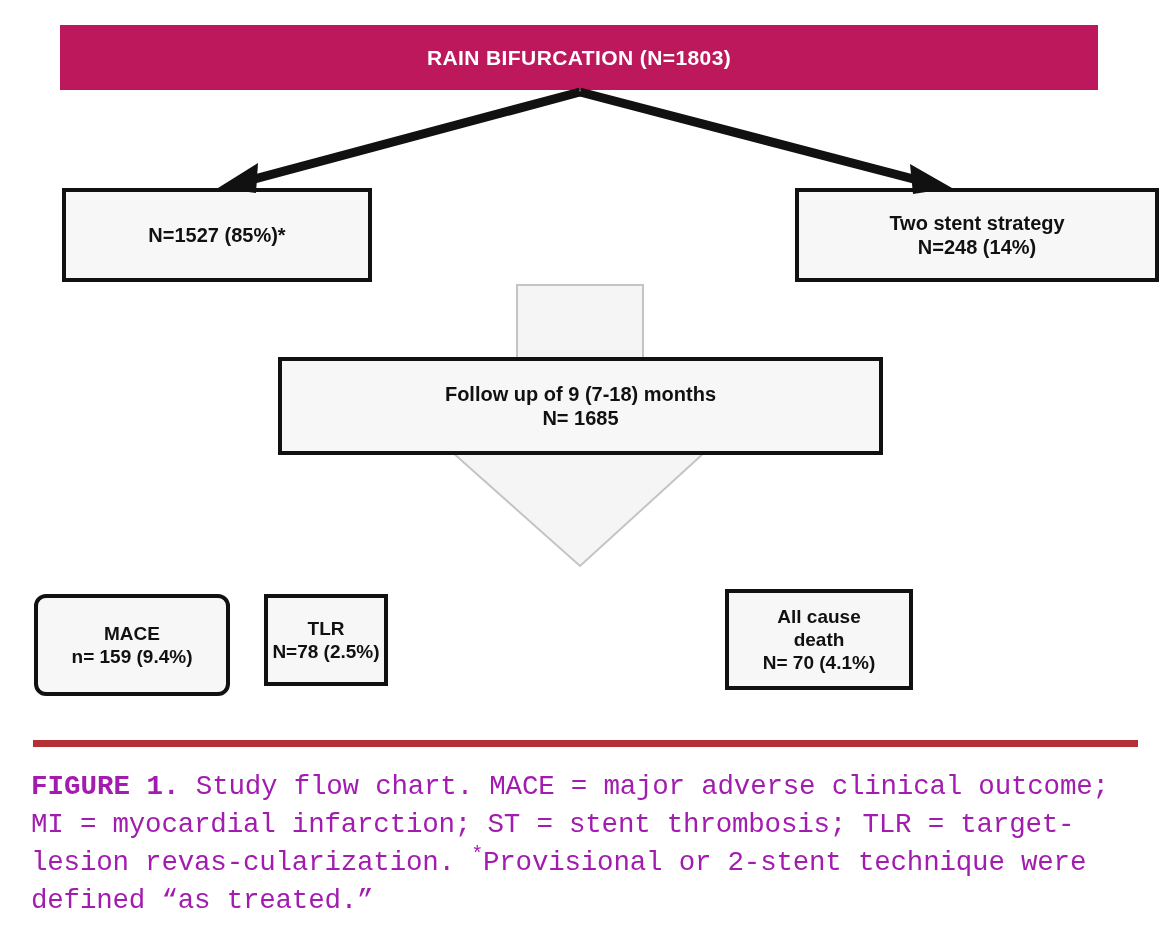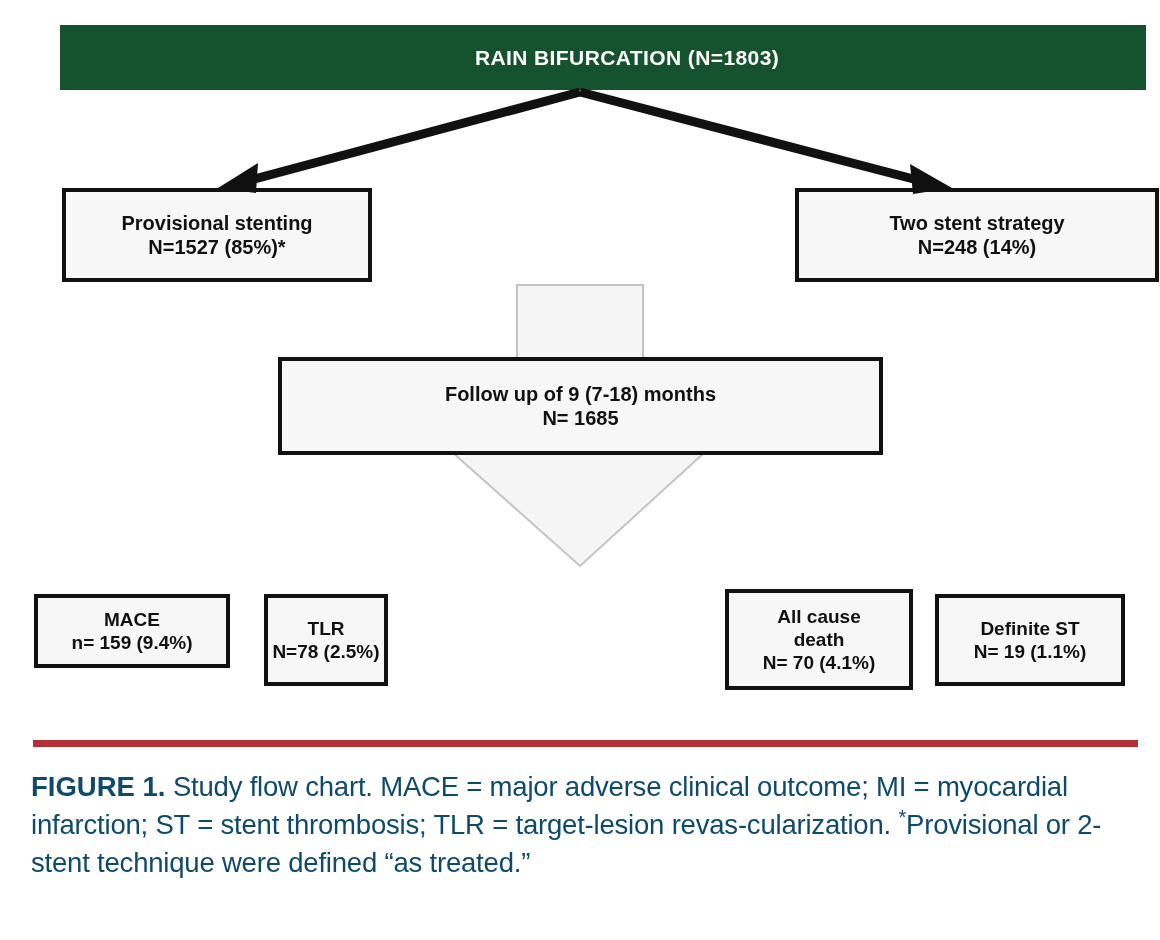--- a/index.html
+++ b/index.html
@@ -2,21 +2,21 @@
 <html><head>
 <meta charset="utf-8">
 <style>
   html,body{margin:0;padding:0;background:#ffffff;}
   body{width:1160px;height:940px;font-family:"Liberation Sans",sans-serif;color:#111;overflow:hidden;}
   #figure{position:relative;width:1160px;height:940px;background:#fff;}
 
   
   .header-bar{
     position:absolute;left:60px;top:25px;width:1038px;height:65px;
-    background:#14532d;display:flex;align-items:center;justify-content:center;padding-left:48px;
+    background:#be185d;display:flex;align-items:center;justify-content:center;
   }
   .header-bar .label{
     color:#ffffff;font-weight:bold;font-size:21px;letter-spacing:.4px;
     font-family:"Liberation Sans",sans-serif;
   }
 
   
   .node{
     position:absolute;background:#f6f7f6;border:4px solid #111;
     display:flex;flex-direction:column;align-items:center;justify-content:center;
@@ -26,37 +26,37 @@
     font-weight:bold;font-size:20px;line-height:1.22;white-space:nowrap;
     font-family:"Liberation Sans",sans-serif;color:#111;
   }
   .node.small .line{font-size:19px;}
 
   
   .node-provisional{left:62px;top:188px;width:310px;height:94px;}
   .node-twostent{left:795px;top:188px;width:364px;height:94px;}
   .node-followup{left:278px;top:357px;width:605px;height:98px;}
 
-  .node-mace{left:34px;top:594px;width:196px;height:74px;}
+  .node-mace{left:34px;top:594px;width:196px;height:102px;border-radius:12px;}
   .node-tlr{left:264px;top:594px;width:124px;height:92px;}
   .node-mi{left:494px;top:594px;width:176px;height:92px;}
   .node-death{left:725px;top:589px;width:188px;height:101px;}
   .node-st{left:935px;top:594px;width:190px;height:92px;}
 
   
   .layer{position:absolute;left:0;top:0;width:1160px;height:940px;}
   .layer-arrows{z-index:4;}
   .layer-bigarrow{z-index:1;}
 
   
   .rule-red{position:absolute;left:33px;top:740px;width:1105px;height:7px;background:#b23036;}
   .caption{
     position:absolute;left:31px;top:768px;width:1112px;
-    font-family:Liberation Sans, sans-serif;
-    font-size:27.5px;line-height:1.38;color:#0c4a6e;letter-spacing:-0.2px;
+    font-family:Liberation Mono, monospace;
+    font-size:27.5px;line-height:1.38;color:#a21caf;letter-spacing:-0.2px;
   }
   .caption b{font-weight:bold;letter-spacing:0px;}
   .caption .sup{font-size:20px;vertical-align:super;line-height:0;}
 </style>
 </head>
 <body>
 
 <div id="figure">
 
   <svg class="layer layer-bigarrow" viewBox="0 0 1160 940" xmlns="http://www.w3.org/2000/svg">
@@ -74,21 +74,20 @@
       <polygon points="218,188 258,163 256,193" fill="#111"></polygon>
     </g>
 
     <g>
       <line x1="580" y1="92" x2="925" y2="182" stroke="#111" stroke-width="9" stroke-linecap="butt"></line>
       <polygon points="952,188 910,164 913,194" fill="#111"></polygon>
     </g>
   </svg>
 
   <div class="node node-provisional">
-    <div class="line">Provisional stenting</div>
     <div class="line">N=1527 (85%)*</div>
   </div>
 
   <div class="node node-twostent">
     <div class="line">Two stent strategy</div>
     <div class="line">N=248 (14%)</div>
   </div>
 
   <div class="node node-followup">
     <div class="line">Follow up of 9 (7-18) months</div>
@@ -105,22 +104,18 @@
     <div class="line">N=78 (2.5%)</div>
   </div>
 
 
   <div class="node small node-death">
     <div class="line">All cause</div>
     <div class="line">death</div>
     <div class="line">N= 70 (4.1%)</div>
   </div>
 
-  <div class="node small node-st">
-    <div class="line">Definite ST</div>
-    <div class="line">N= 19 (1.1%)</div>
-  </div>
 
   <div class="rule-red"></div>
 
   <div class="caption"><b>FIGURE 1.</b><span> Study flow chart. MACE = major adverse clinical outcome; MI = myocardial infarction; ST = stent thrombosis; TLR = target-lesion revas-cularization. </span><span class="sup">*</span><span>Provisional or 2-stent technique were defined “as treated.”</span></div>
 
 </div>
 
 </body></html>

